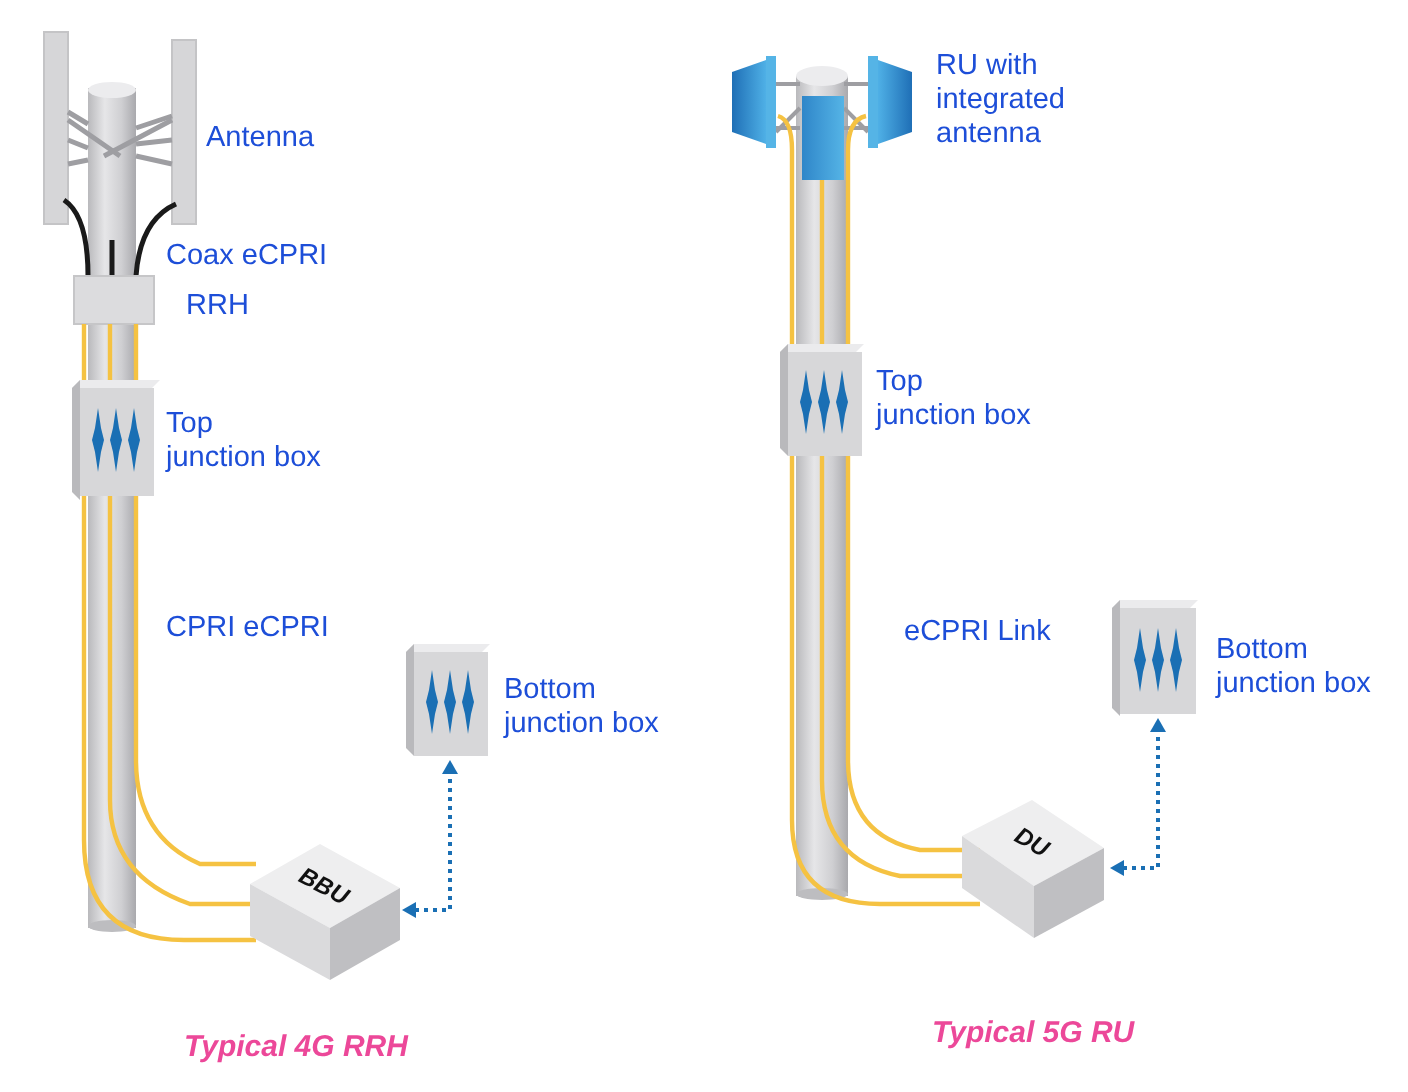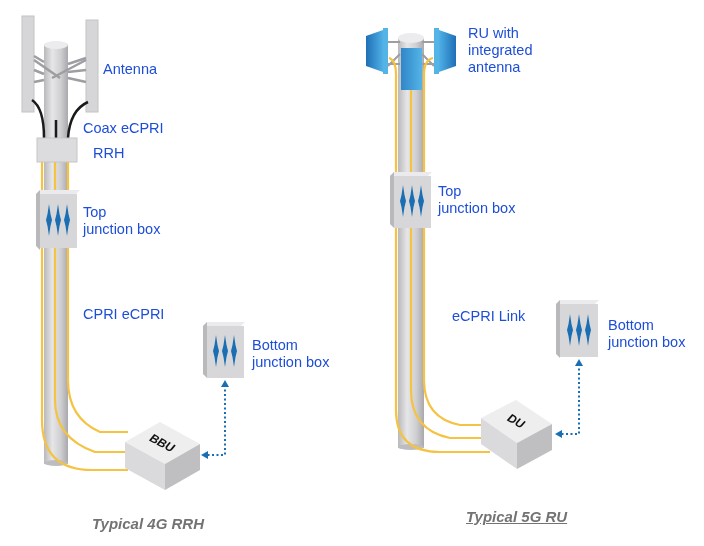--- a/index.html
+++ b/index.html
@@ -1,19 +1,19 @@
 <!DOCTYPE html>
 <html><head>
 <meta charset="utf-8">
 <style>
   html,body{margin:0;padding:0;background:#ffffff;}
   body{width:704px;height:546px;position:relative;overflow:hidden;font-family:"Liberation Sans",sans-serif;}
   #diagram{position:absolute;left:0;top:0;width:704px;height:546px;}
   .lbl{position:absolute;font-size:14.5px;line-height:17px;color:#1d4ed8;font-family:"Liberation Sans",sans-serif;}
-  .cap{position:absolute;font-size:15px;font-weight:bold;font-style:italic;color:#737373;font-family:"Liberation Sans",sans-serif;}
+  .cap{position:absolute;font-size:15px;font-weight:bold;font-style:italic;color:#ec4899;font-family:"Liberation Sans",sans-serif;}
   .ml{white-space:pre-line;}
 </style>
 </head>
 <body>
 
 <svg id="diagram" viewBox="0 0 704 546" xmlns="http://www.w3.org/2000/svg">
   <defs>
     <linearGradient id="poleG" x1="0" x2="1" y1="0" y2="0">
       <stop offset="0" stop-color="#b9b9bc"></stop>
       <stop offset="0.35" stop-color="#e6e6e8"></stop>
@@ -168,13 +168,13 @@
 <div class="cap" style="left:92px;top:515px;">Typical 4G RRH</div>
 
 <div class="lbl ml" style="left:468px;top:25px;">RU with
 integrated
 antenna</div>
 <div class="lbl ml" style="left:438px;top:183px;">Top
 junction box</div>
 <div class="lbl" style="left:438px;top:308px;margin-left:14px;">eCPRI Link</div>
 <div class="lbl ml" style="left:608px;top:317px;">Bottom
 junction box</div>
-<div class="cap" style="left:466px;top:508px;text-decoration:underline;">Typical 5G RU</div>
+<div class="cap" style="left:466px;top:508px;">Typical 5G RU</div>
 
 </body></html>

